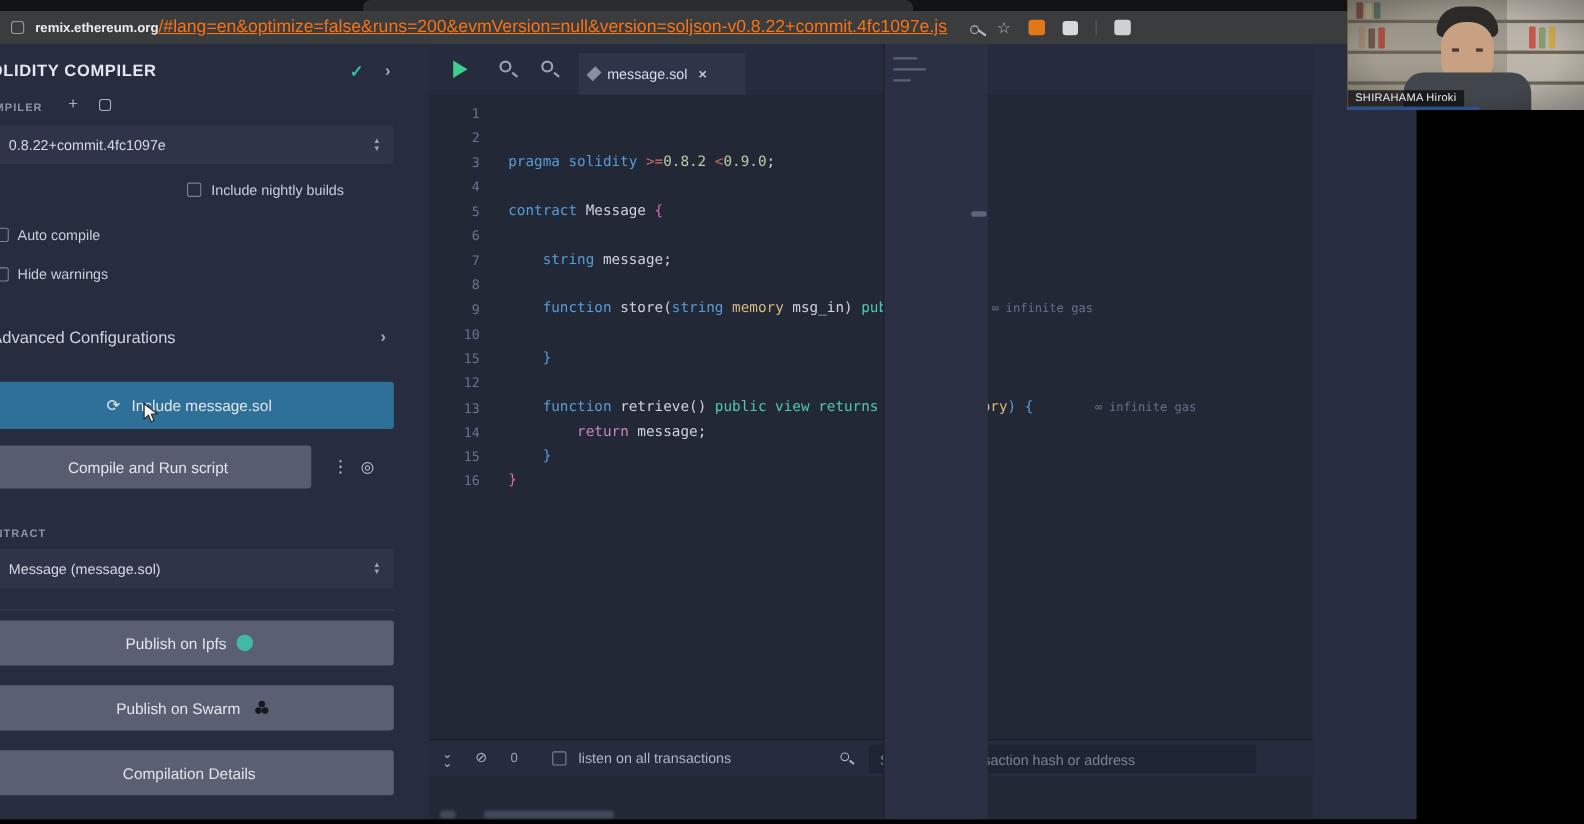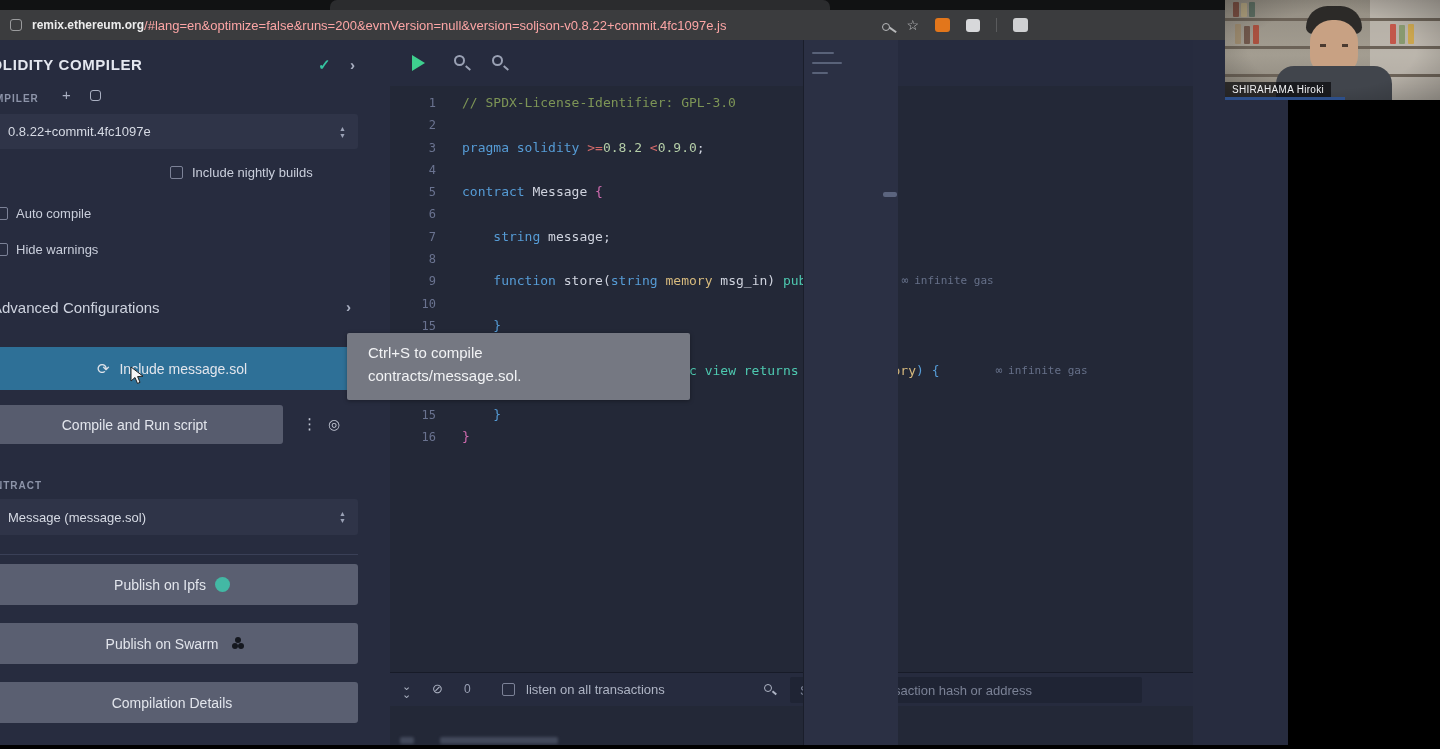--- a/index.html
+++ b/index.html
@@ -10,21 +10,21 @@
     -webkit-font-smoothing:antialiased;
   }
   .abs { position:absolute; }
 
   
   #chrome-top { left:0; top:0; width:1288px; height:10px; background:#111213; }
   #chrome-tab { left:330px; top:0; width:500px; height:10px; background:#2b2c2e; border-radius:7px 7px 0 0; }
   #urlbar { left:0; top:10px; width:1288px; height:30px; background:#3b3c3e; display:flex; align-items:center; }
   #site-icon { width:12px; height:12px; border:1.5px solid #9a9b9d; border-radius:3px; margin:0 10px 0 10px; }
   .url-host { color:#ececec; font-size:12px; font-weight:bold; }
-  .url-path { color:#fca5a5; font-size:13px; max-width:900px; white-space:nowrap; overflow:hidden; }
+  .url-path { color:#f97316; font-size:16px; max-width:900px; white-space:nowrap; overflow:hidden;text-decoration:underline; }
   #urlbar-right { position:absolute; right:260px; top:0; height:30px; display:flex; align-items:center; gap:16px; }
   .key-ico { width:8px; height:8px; border:1.6px solid #b6b7b9; border-radius:50%; position:relative; top:2px; }
   .key-ico:after { content:""; position:absolute; left:6px; top:5px; width:8px; height:1.6px; background:#b6b7b9; transform:rotate(35deg); }
   .star-ico { color:#c3c4c6; font-size:14px; line-height:14px; }
   .mm-ico { width:15px; height:14px; background:#e2761b; border-radius:3px; }
   .ext-ico { width:14px; height:13px; background:#d7d8da; border-radius:3px; }
   .chrome-sep { width:1px; height:14px; background:#5a5b5d; }
   .profile-ico { width:15px; height:14px; background:#cfd0d2; border-radius:3px; }
 
   
@@ -202,24 +202,29 @@
       <div class="abs btn btn-gray2" style="left:-14px; top:642px; width:372px; height:41px;">
         <span>Compilation Details</span>
       </div>
     </div>
 
     <div id="editor">
       <div id="tabbar">
         <div class="play-ico"></div>
         <div class="mag" style="left:64px;"></div>
         <div class="mag" style="left:102px;"></div>
+        <div id="tab-active">
+          <span class="sol-ico"></span>
+          <span class="tab-label">message.sol</span>
+          <span class="tab-close">×</span>
+        </div>
       </div>
 
       <div id="code">
-          <div class="code-line"><span class="ln">1</span><span class="lc"><span style="color: rgb(125, 149, 86);">// SPDX-License-Identifier: GPL-3.0</span></span></div>
+          <div class="code-line"><span class="ln">1</span></div>
           <div class="code-line"><span class="ln">2</span><span class="lc"></span></div>
           <div class="code-line"><span class="ln">3</span><span class="lc"><span style="color: rgb(86, 156, 214);">pragma solidity </span><span style="color: rgb(209, 105, 105);">&gt;=</span><span style="color: rgb(181, 206, 168);">0.8.2 </span><span style="color: rgb(209, 105, 105);">&lt;</span><span style="color: rgb(181, 206, 168);">0.9.0</span><span style="color: rgb(207, 211, 222);">;</span></span></div>
           <div class="code-line"><span class="ln">4</span><span class="lc"></span></div>
           <div class="code-line"><span class="ln">5</span><span class="lc"><span style="color: rgb(86, 156, 214);">contract </span><span style="color: rgb(207, 211, 222);">Message </span><span style="color: rgb(209, 107, 176);">{</span></span></div>
           <div class="code-line"><span class="ln">6</span><span class="lc"></span></div>
           <div class="code-line"><span class="ln">7</span><span class="lc"><span style="color: rgb(207, 211, 222);">    </span><span style="color: rgb(86, 156, 214);">string</span><span style="color: rgb(207, 211, 222);"> message;</span></span></div>
           <div class="code-line"><span class="ln">8</span><span class="lc"></span></div>
           <div class="code-line"><span class="ln">9</span><span class="lc"><span style="color: rgb(207, 211, 222);">    </span><span style="color: rgb(86, 156, 214);">function </span><span style="color: rgb(207, 211, 222);">store(</span><span style="color: rgb(86, 156, 214);">string</span><span style="color: rgb(215, 186, 125);"> memory</span><span style="color: rgb(207, 211, 222);"> msg_in) </span><span style="color: rgb(78, 201, 176);">public </span><span style="color: rgb(86, 156, 214);">{</span></span><span class="gas"><span class="g-ico">∞</span>infinite gas</span></div>
           <div class="code-line"><span class="ln">10</span></div>
           <div class="code-line"><span class="ln">15</span><span class="lc"><span style="color: rgb(207, 211, 222);">    </span><span style="color: rgb(86, 156, 214);">}</span></span></div>
@@ -245,24 +250,20 @@
     </div>
 
     <div id="right-strip">
       <div class="mini-dash" style="left:8px; top:12px; width:22px;"></div>
       <div class="mini-dash" style="left:8px; top:22px; width:30px;"></div>
       <div class="mini-dash" style="left:8px; top:32px; width:16px;"></div>
       <div id="scroll-dash"></div>
     </div>
   </div>
 
-  <div id="tooltip" class="abs">
-    <div>Ctrl+S to compile</div>
-    <div>contracts/message.sol.</div>
-  </div>
 
   <div id="cursor" class="abs">
     <svg width="16" height="20" viewBox="0 0 16 20">
       <path d="M1,1 L1,15 L5,11.5 L7.5,17.5 L10,16.3 L7.6,10.6 L13,10.2 Z" fill="#f5f6f8" stroke="#222" stroke-width="1"></path>
     </svg>
   </div>
 
   <div id="webcam" class="abs">
     <div id="wc-bg"></div>
     <div id="wc-right-light"></div>

